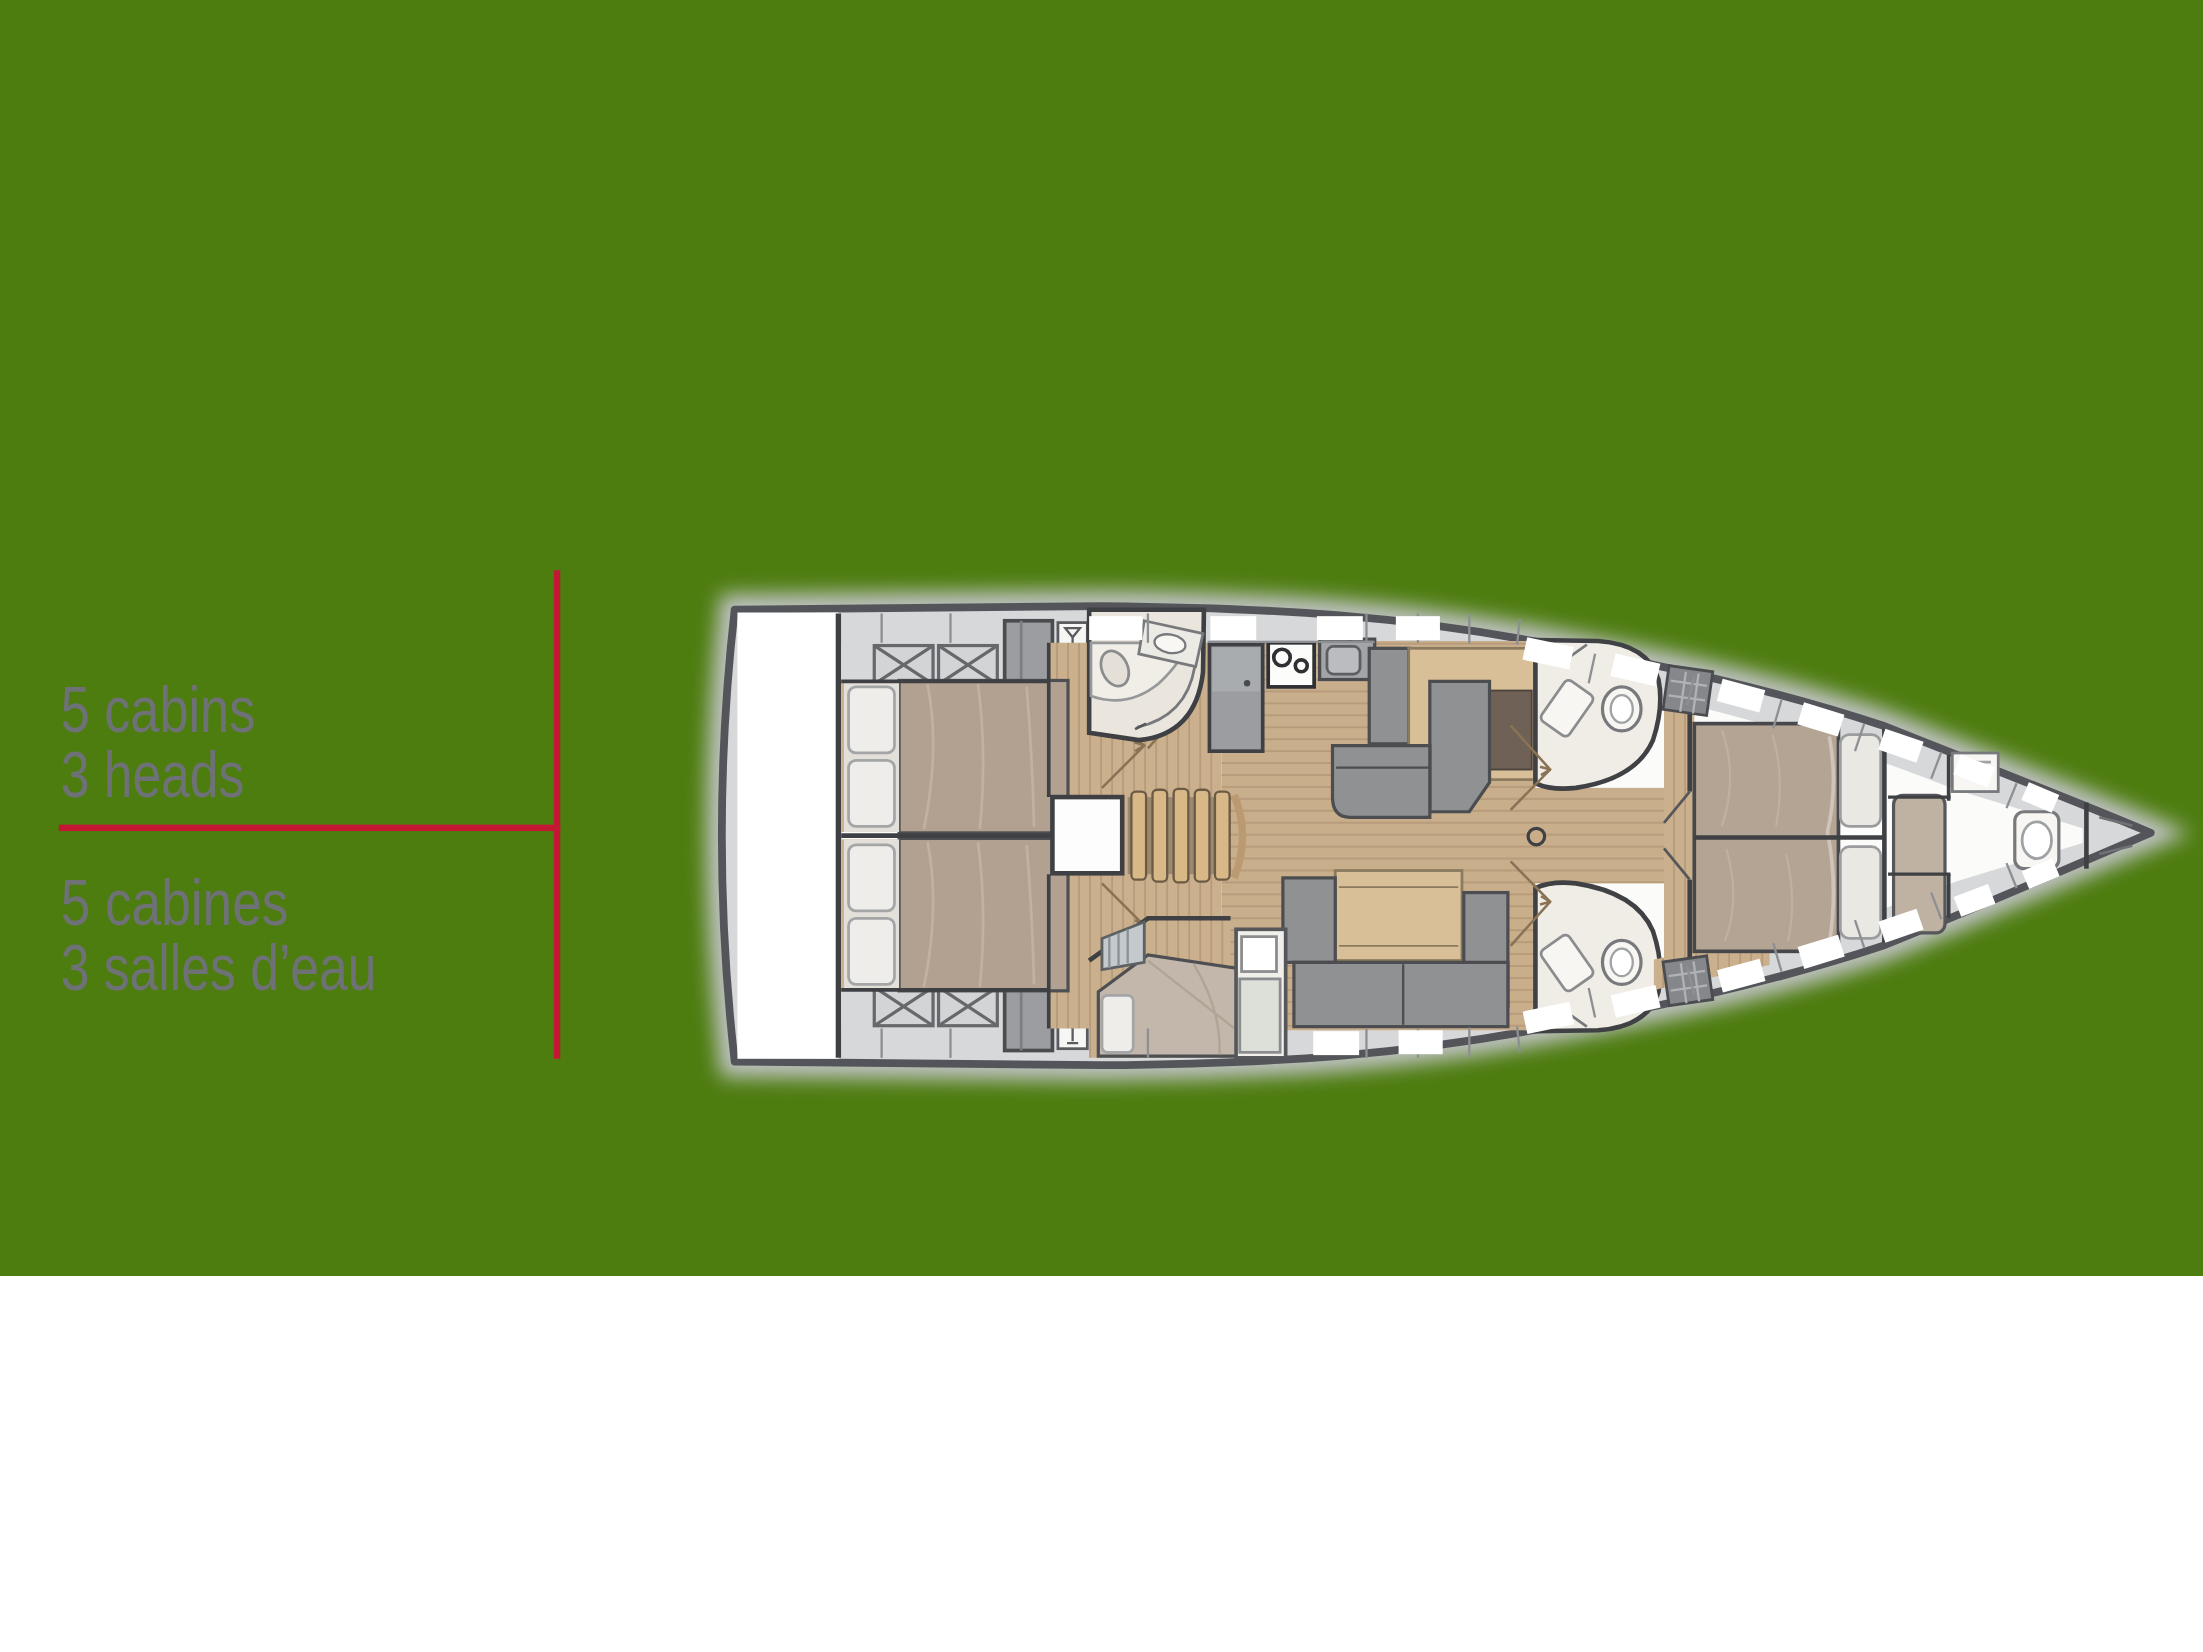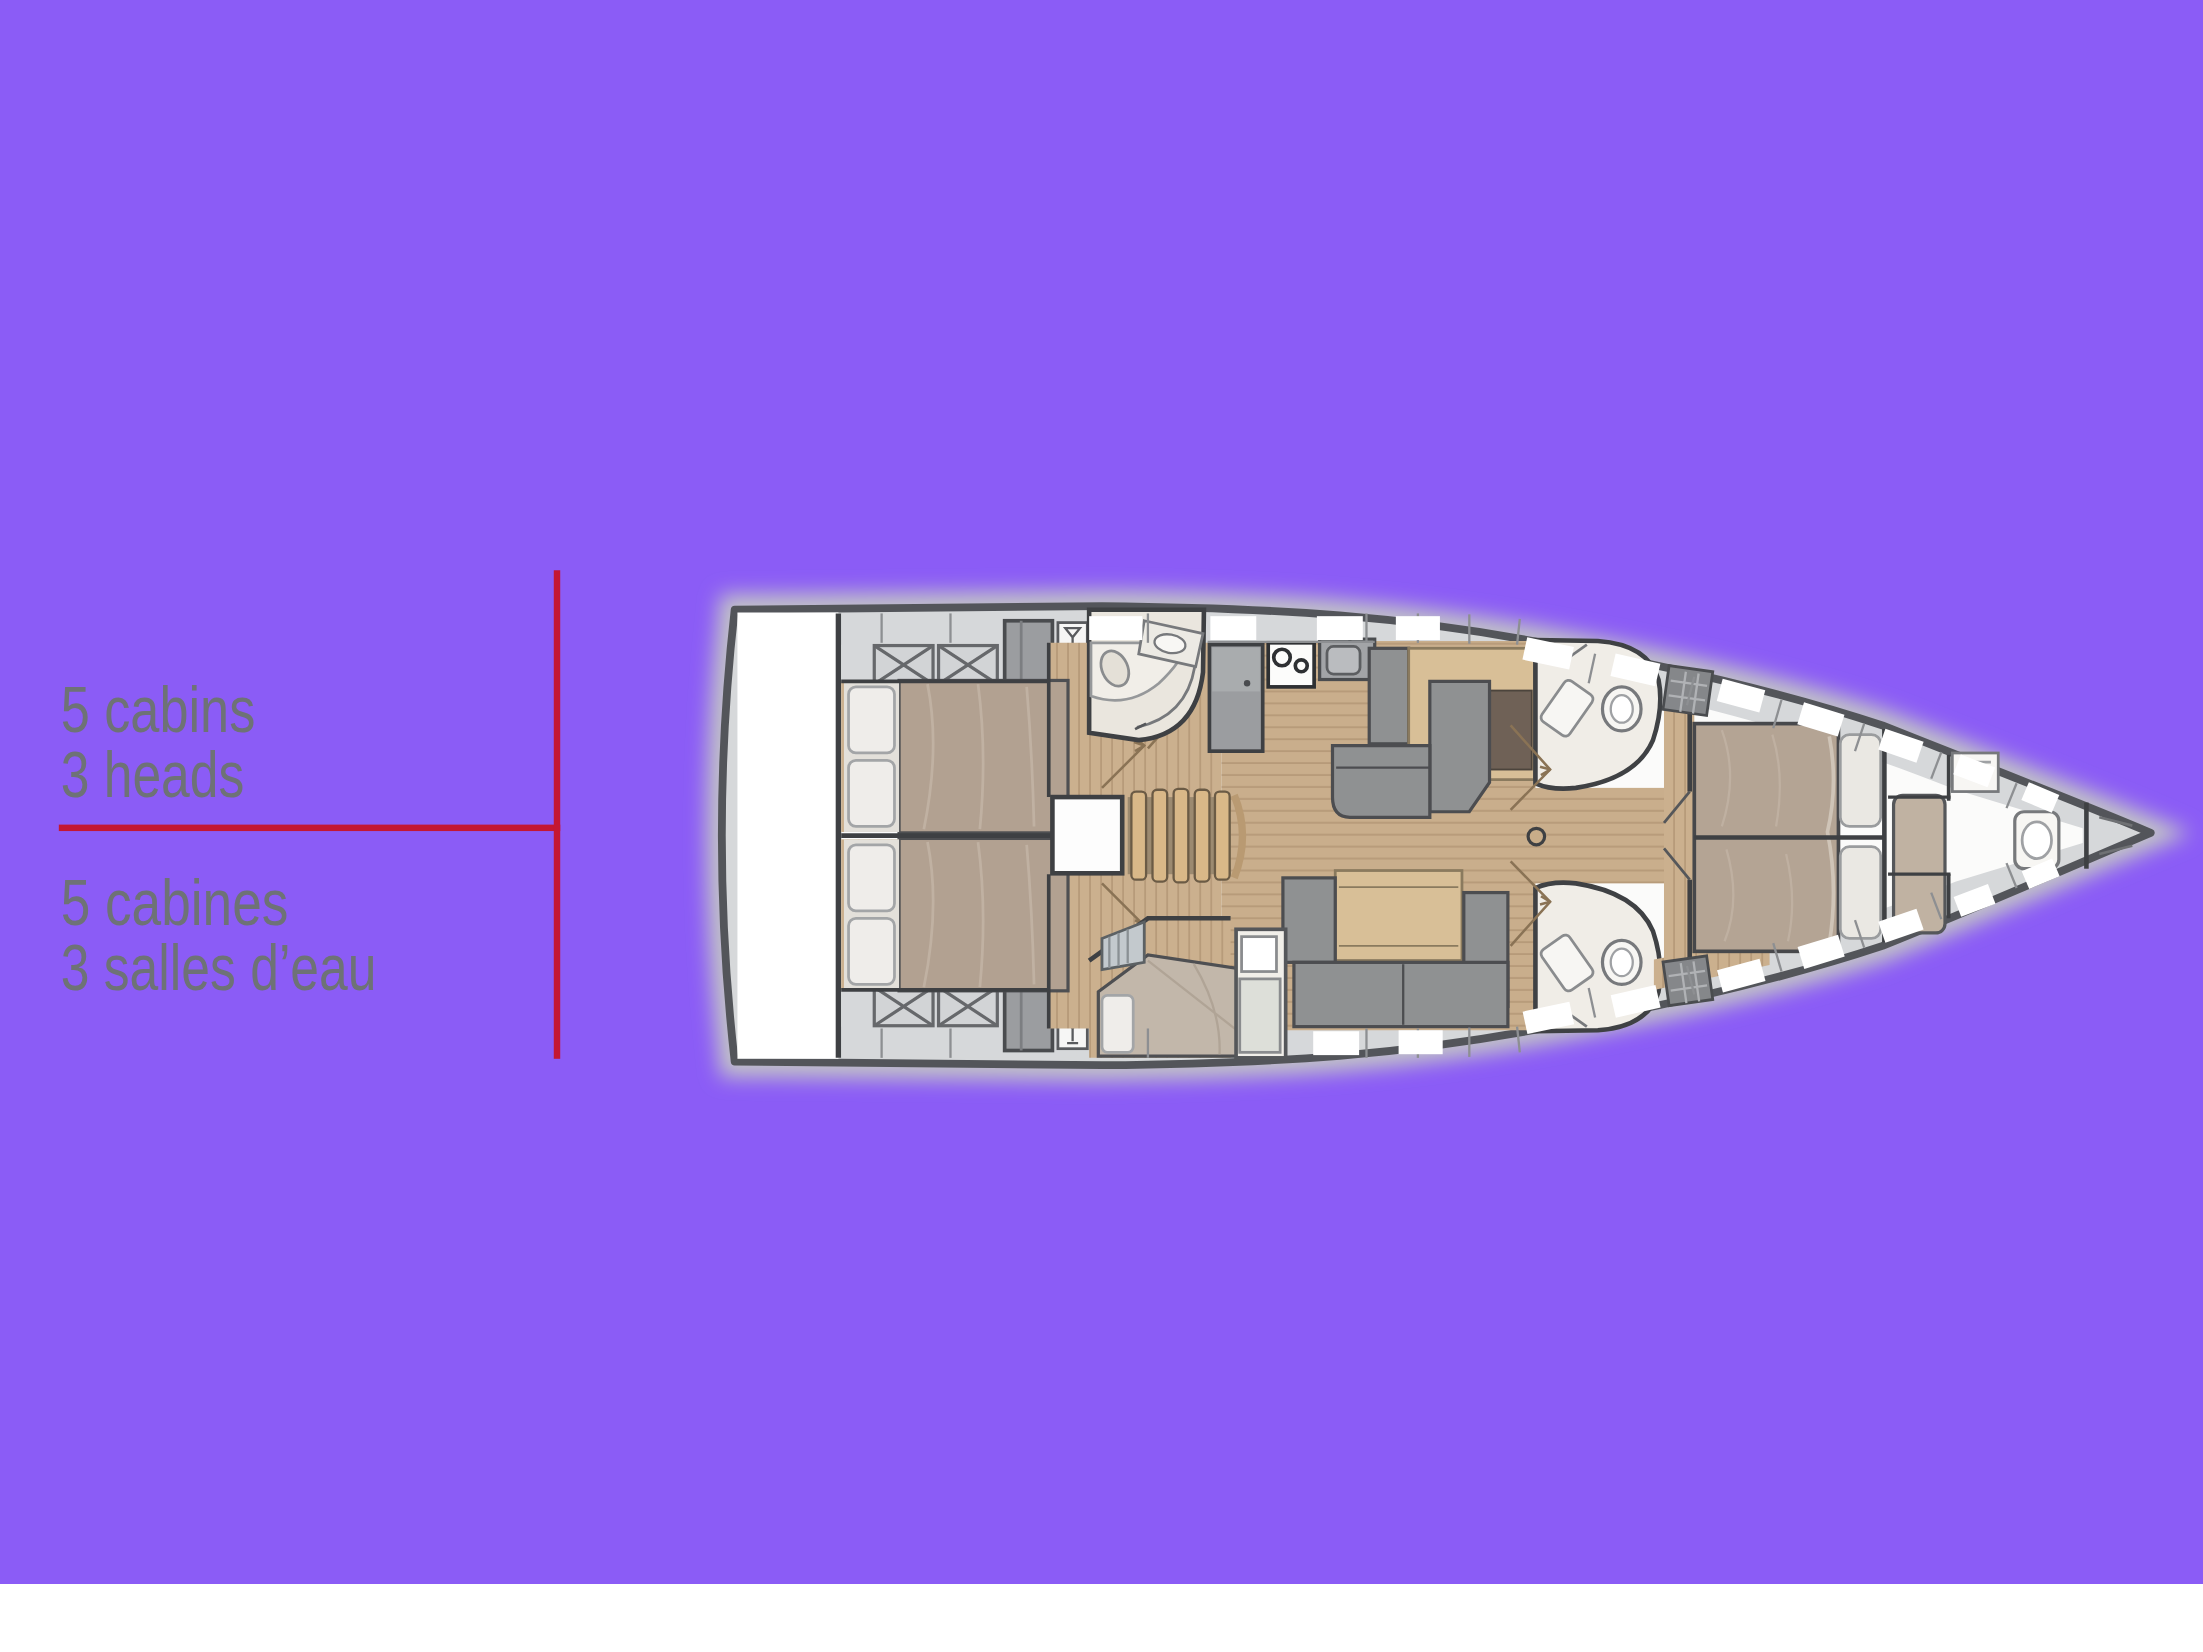--- a/index.html
+++ b/index.html
@@ -1,16 +1,16 @@
 <!DOCTYPE html>
 <html style="font-size:14.7px"><head>
 <meta charset="utf-8">
 <style>
   html,body{margin:0;padding:0;background:#ffffff;}
-  .page{position:relative;width:2204px;height:1584px;background:#8b5cf6;overflow:hidden;
+  .page{position:relative;width:2204px;height:1276px;background:#4d7c0f;overflow:hidden;
         font-family:"Liberation Sans", sans-serif;}
 </style>
 </head>
 <body>
 <div class="page">
 <svg width="2204" height="1652" viewBox="0 0 2400 1799" xmlns="http://www.w3.org/2000/svg">
 <defs>
   <pattern id="pWoodH" width="20" height="13" patternUnits="userSpaceOnUse">
     <rect width="20" height="13" fill="#c9ae8c"></rect>
     <rect y="11" width="20" height="2" fill="#b69a79"></rect>

